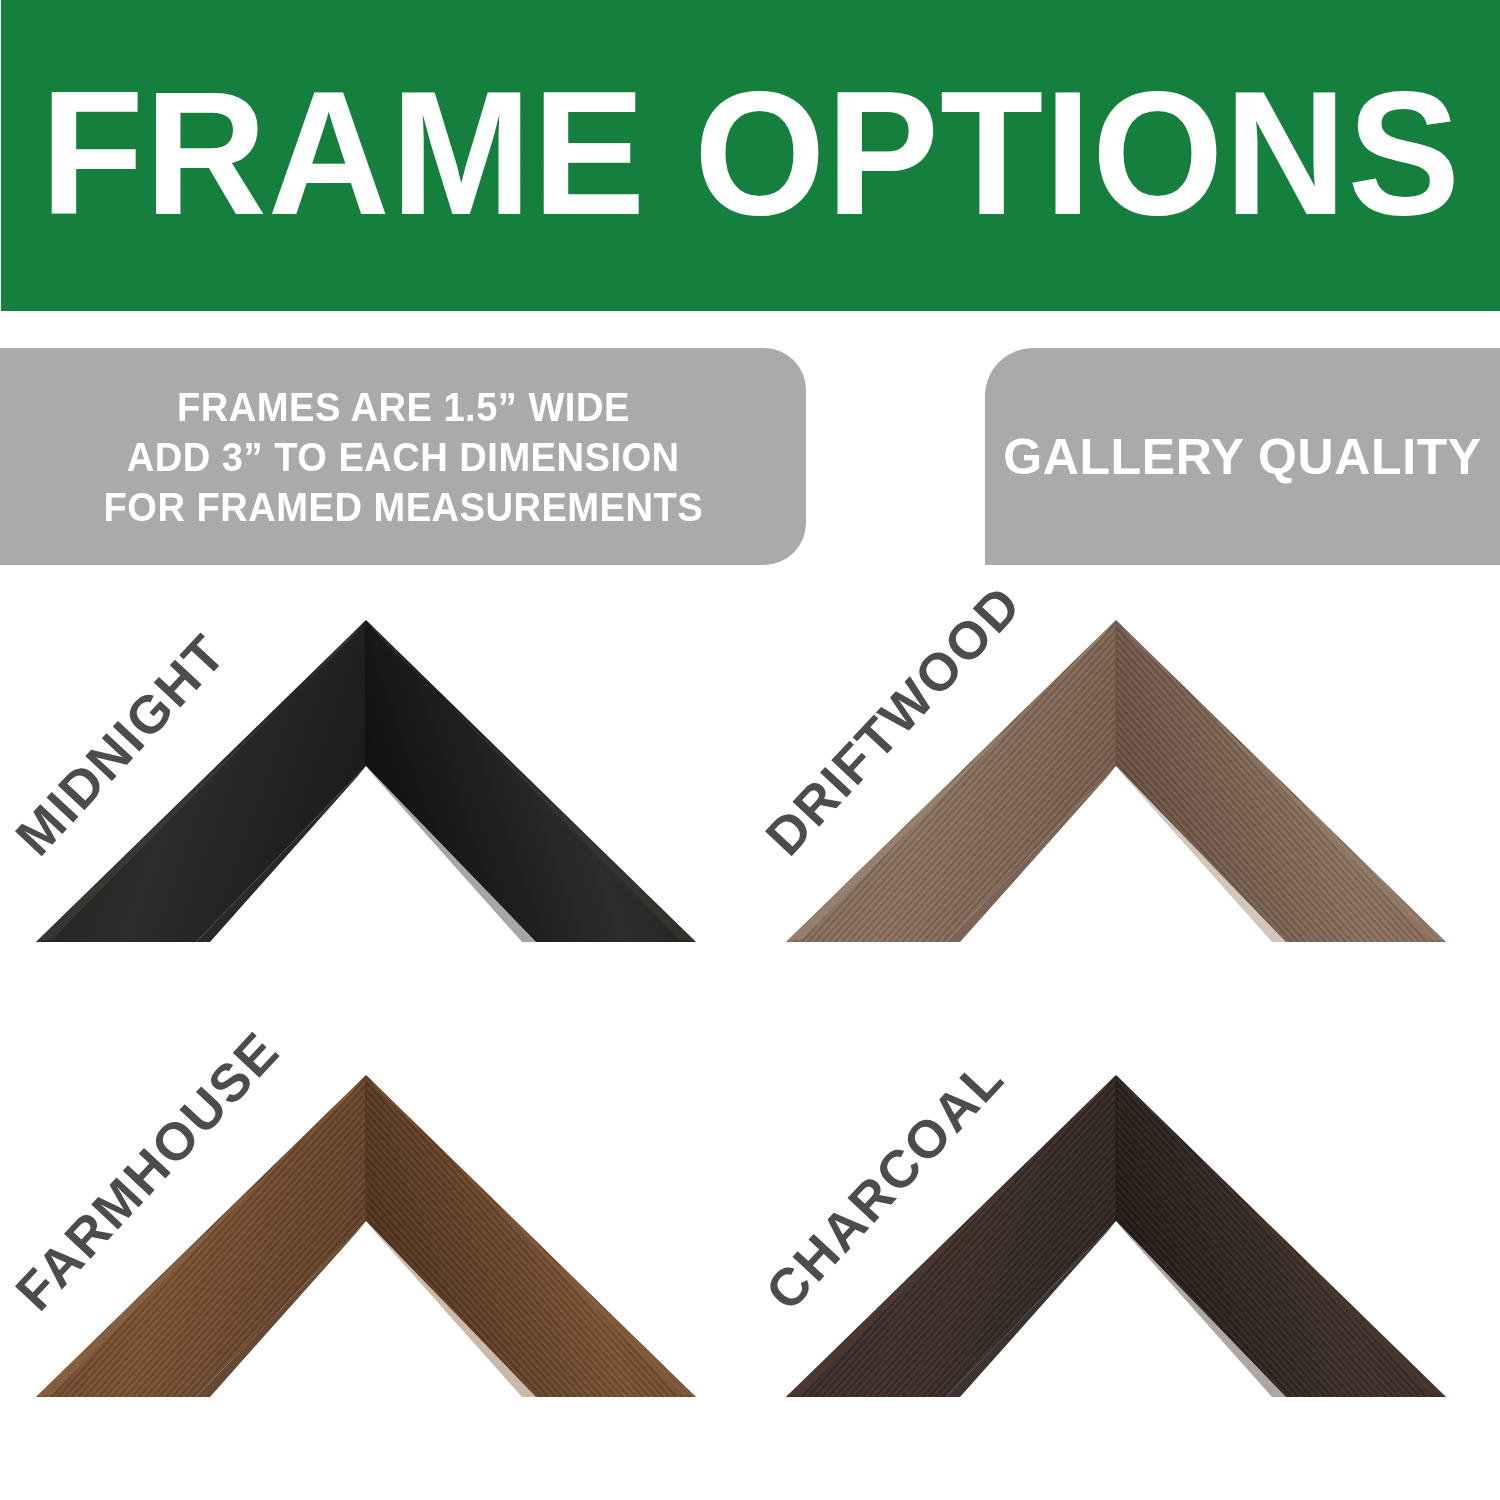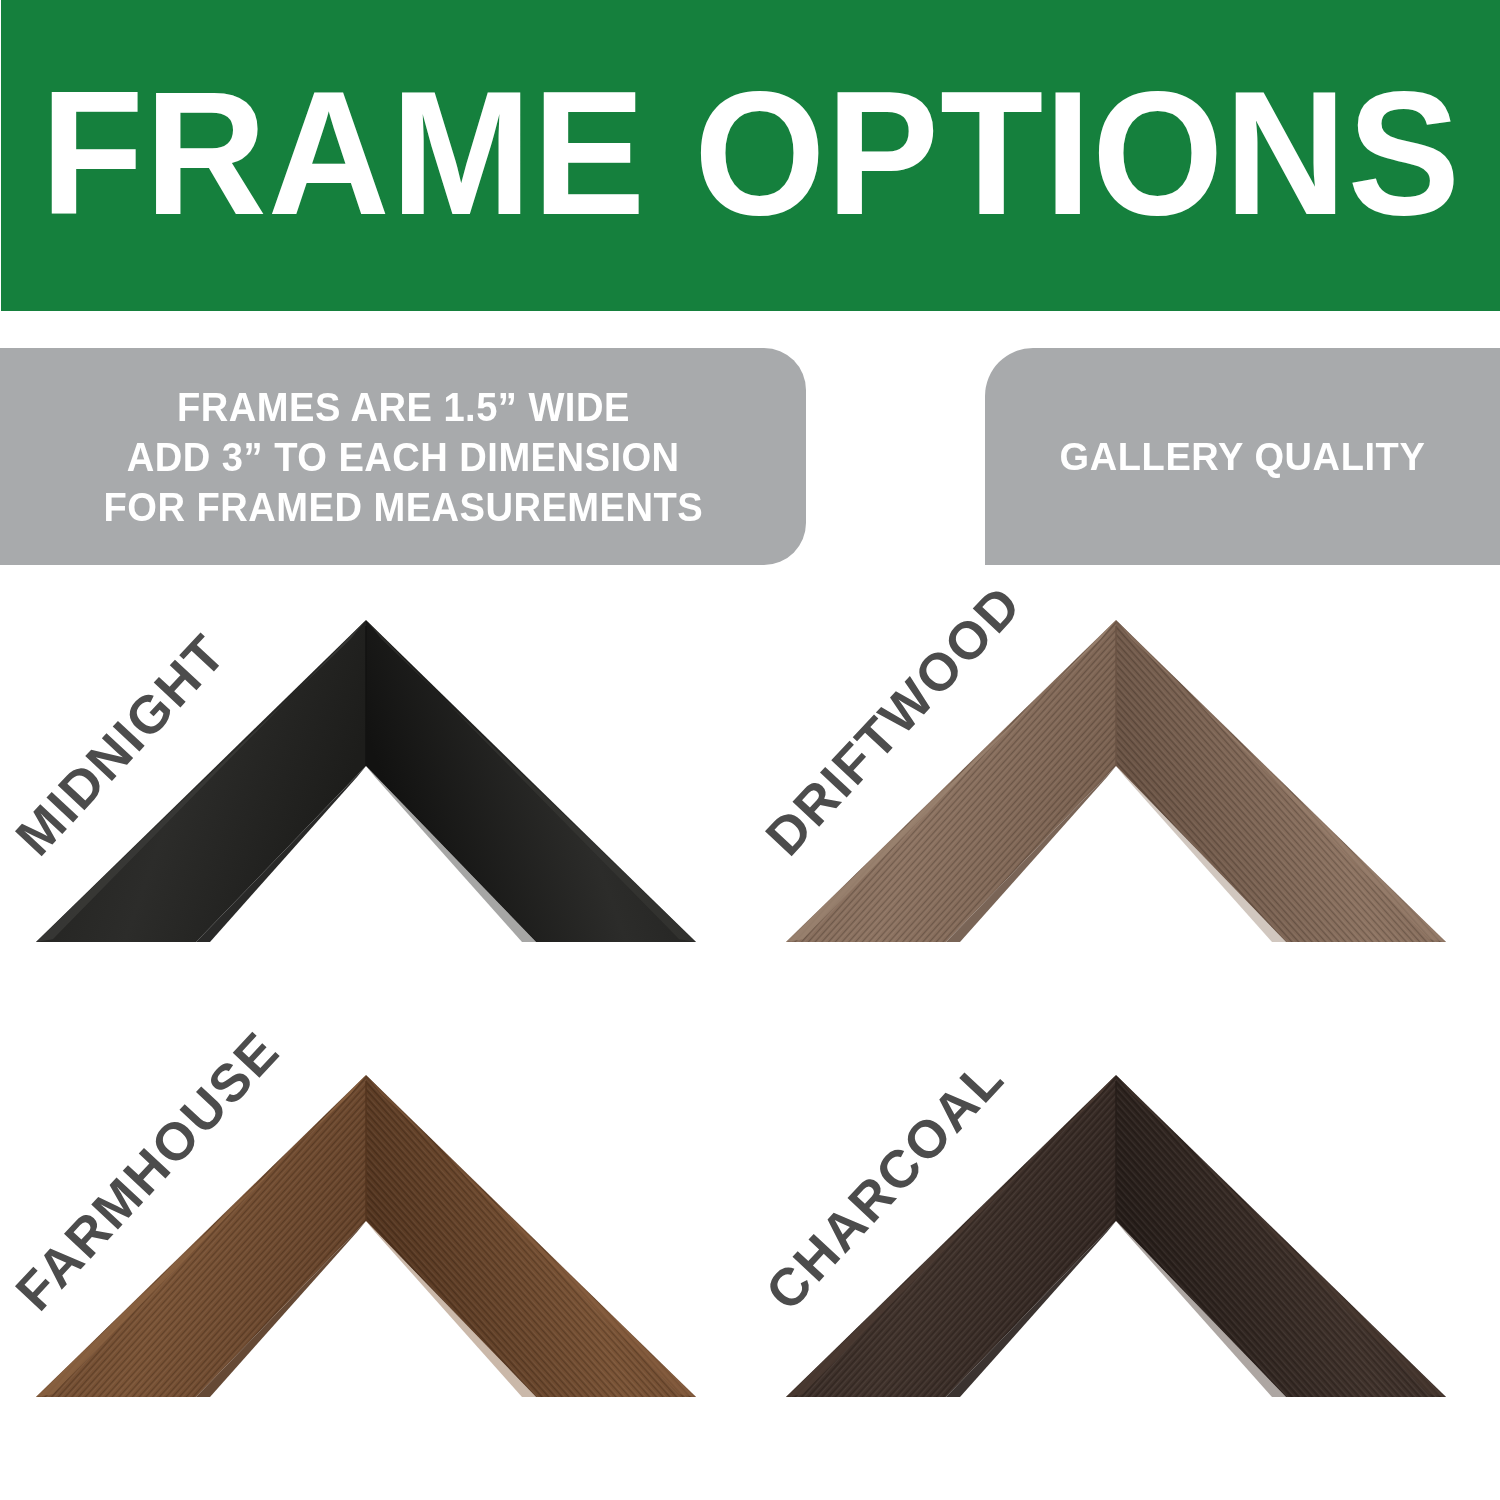--- a/index.html
+++ b/index.html
@@ -53,21 +53,21 @@
     transform:scaleX(0.93);
     white-space:nowrap;
   }
   .banner-right{
     left:985px;top:348px;width:545px;height:217px;
     border-top-left-radius:48px;
     padding-right:30px;
   }
   .banner-right .line{
     font-weight:700;
-    font-size:38px;
+    font-size:50px;
     line-height:50px;
     letter-spacing:0.6px;
     white-space:nowrap;
   }
 
   
   .frames{
     position:absolute;left:0;top:580px;width:1500px;height:920px;
   }
   .frame-cell{

